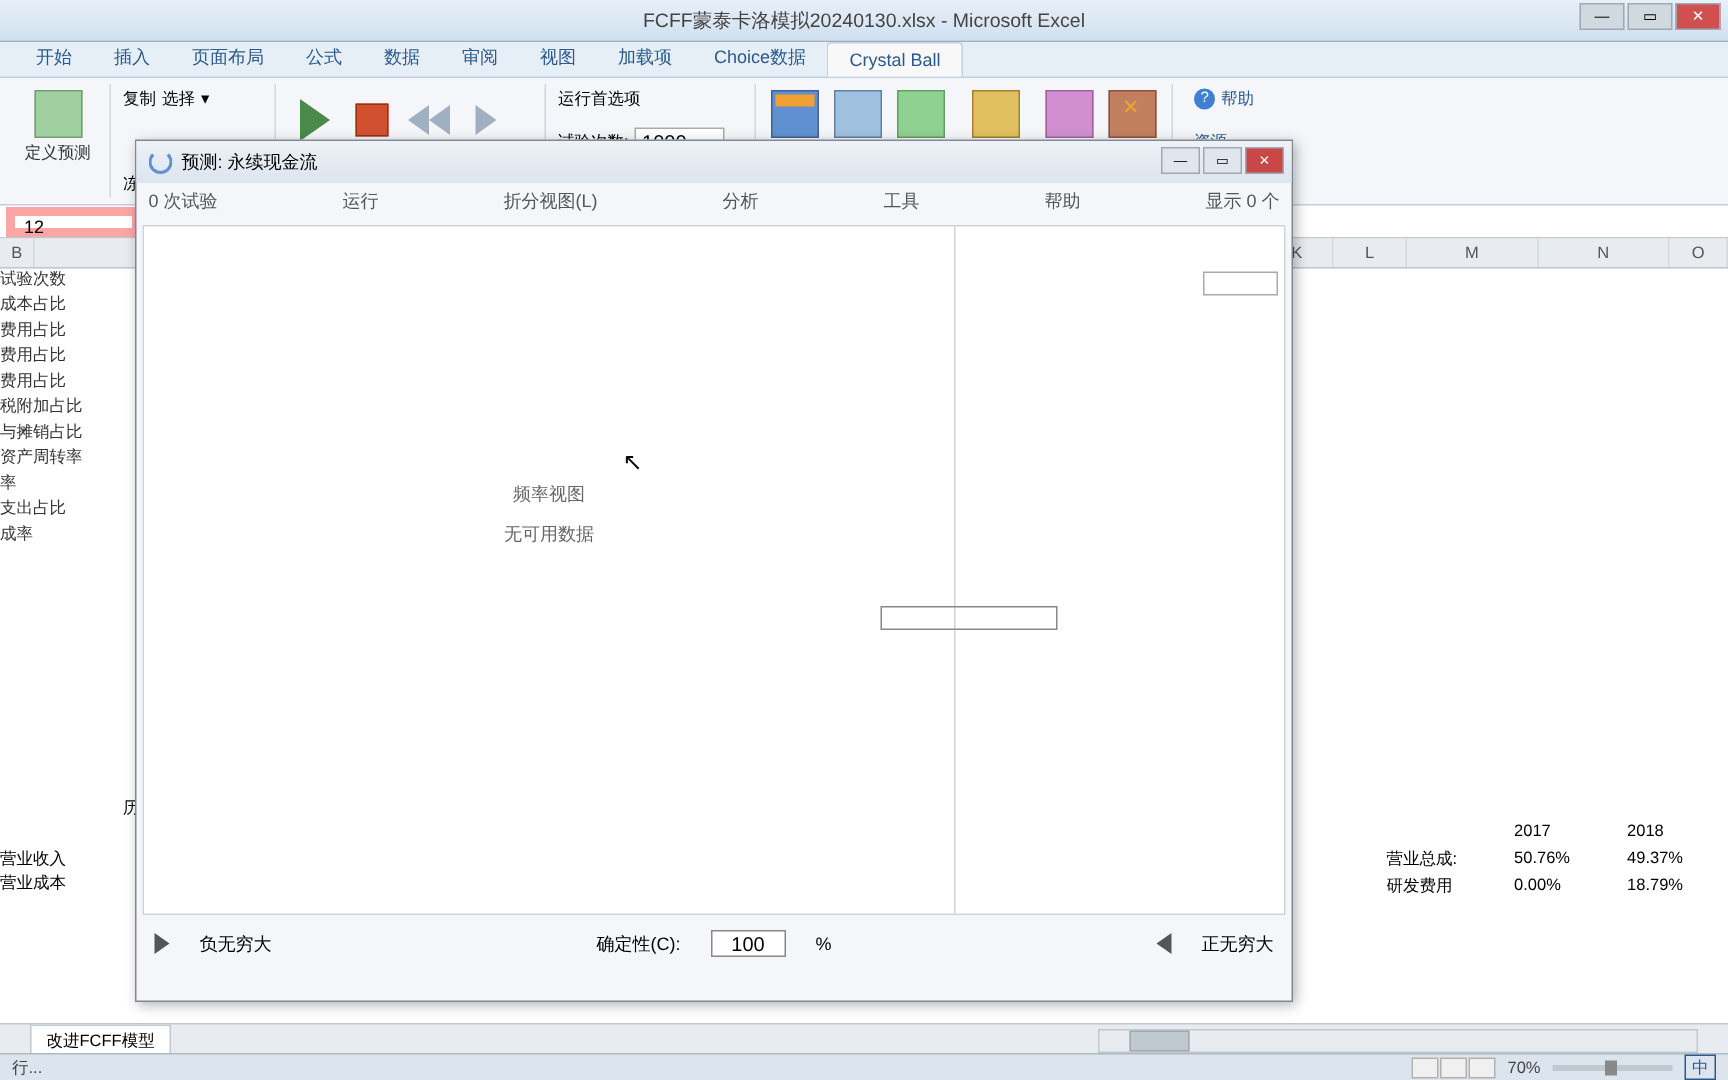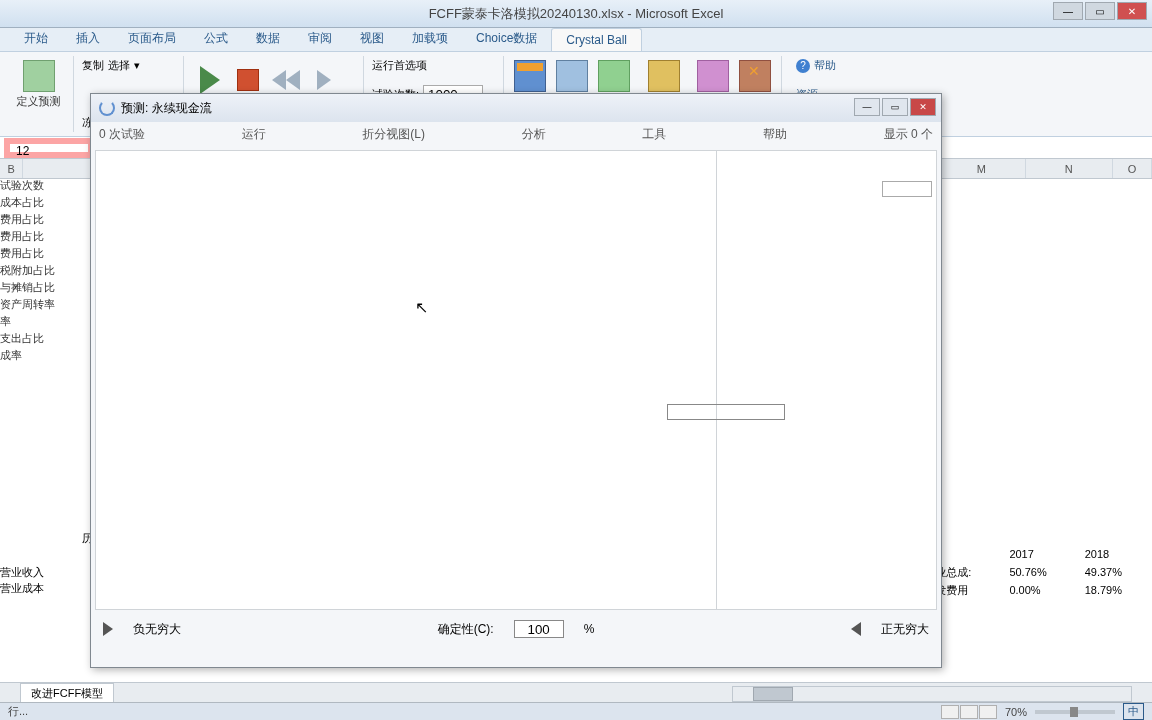--- a/index.html
+++ b/index.html
@@ -43,21 +43,21 @@
     .namebox-row { height: 22px; border-bottom: 1px solid #c0c8d0; display: flex; align-items: center; }
     .namebox { width: 90px; height: 20px; border: 6px solid #fca5a5; padding: 0 6px; margin-left: 4px; display: flex; align-items: flex-start; background: #fff; }
     .fx-label { padding: 0 8px; color: #888; font-style: italic; }
     
     .col-headers { height: 20px; background: #e8ecf0; border-bottom: 1px solid #c0c8d0; display: flex; }
     .col-h { border-right: 1px solid #d0d8e0; text-align: center; line-height: 20px; color: #555; font-size: 11px; }
     
     .sheet-area { position: relative; height: 490px; overflow: hidden; }
     .red { color: #d05050; }
     
-    .dialog { position: absolute; left: 90px; top: 93px; width: 852px; height: 575px; background: #f4f6f9; border: 1px solid #808890; box-shadow: 2px 2px 8px rgba(0,0,0,0.3); }
+    .dialog { position: absolute; left: 90px; top: 93px; width: 772px; height: 575px; background: #f4f6f9; border: 1px solid #808890; box-shadow: 2px 2px 8px rgba(0,0,0,0.3); }
     .dlg-title { height: 28px; background: linear-gradient(#eef2f8, #dce4ee); display: flex; align-items: center; padding: 0 8px; position: relative; }
     .dlg-title .spinner { width: 16px; height: 16px; border: 2px solid #6090d0; border-top-color: transparent; border-radius: 50%; margin-right: 6px; }
     .dlg-title .win-controls { position: absolute; right: 5px; top: 4px; display: flex; gap: 2px; }
     .dlg-btn { width: 26px; height: 18px; background: #e0e6ee; border: 1px solid #a0a8b0; font-size: 9px; display: flex; align-items: center; justify-content: center; cursor: pointer; }
     .dlg-btn.close { background: #c84848; color: #fff; }
     
     .dlg-menu { height: 24px; display: flex; align-items: center; padding: 0 8px; gap: 12px; font-size: 12px; color: #333; }
     .dlg-menu span { cursor: pointer; }
     
     .dlg-toolbar { height: 24px; display: flex; align-items: center; padding: 0 8px; justify-content: space-between; font-size: 12px; color: #555; }
@@ -397,20 +397,26 @@
   <div class="dlg-toolbar">
     <span>0 次试验</span>
     <span>运行</span>
     <span>折分视图(L)</span>
     <span>分析</span>
     <span>工具</span>
     <span>帮助</span>
     <span>显示 0 个</span>
   </div>
   <div class="dlg-body">
+    <div class="chart-area">
+      <div class="chart-center">
+        <div>频率视图</div>
+        <div style="margin-top:10px">无可用数据</div>
+      </div>
+    </div>
     <div class="stats-panel">
       <div class="stats-dropdown"></div>
       <div class="cell-highlight"></div>
     </div>
   </div>
   <div class="dlg-footer">
     <div class="slider-end">
       <div class="tri-right"></div>
       <span>负无穷大</span>
     </div>

